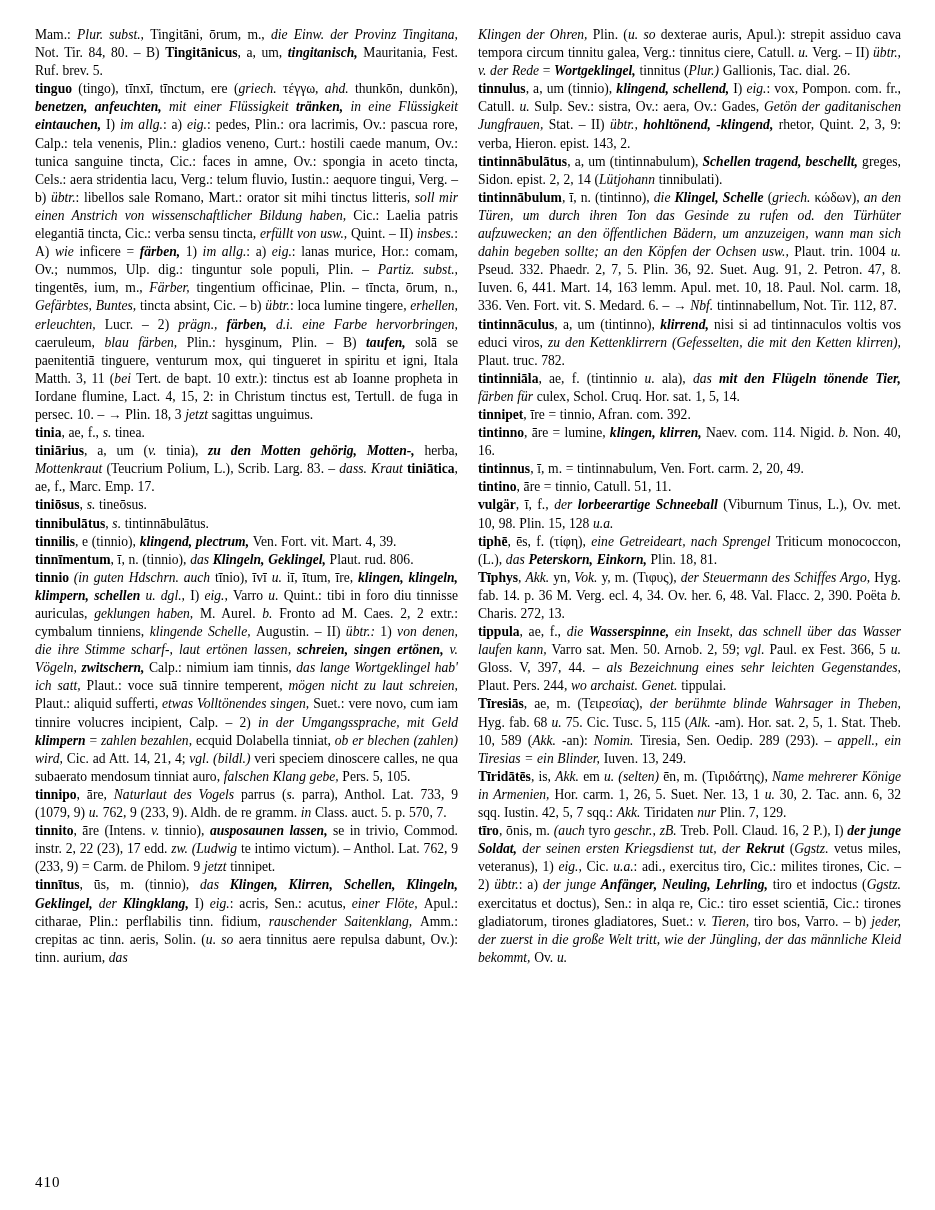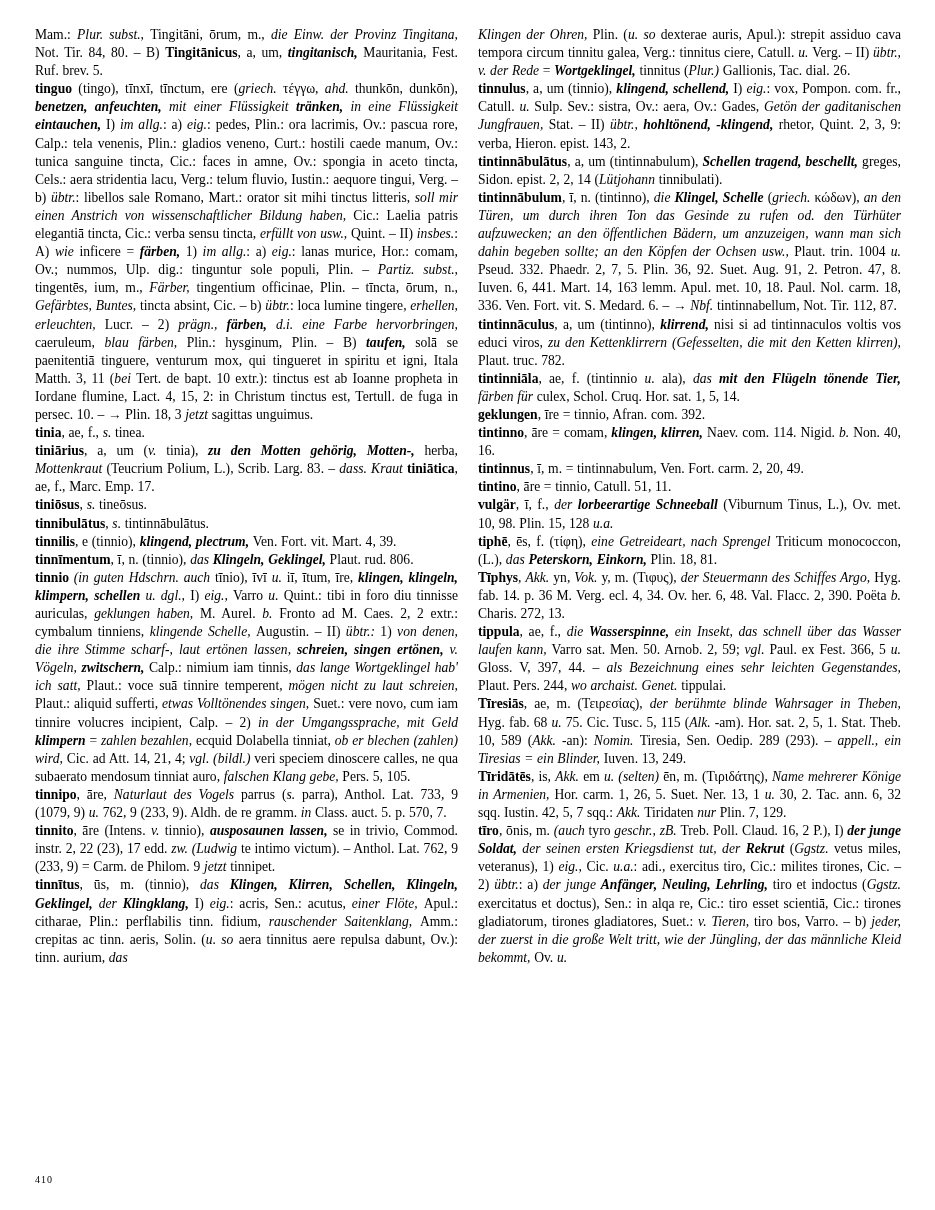--- a/index.html
+++ b/index.html
@@ -38,21 +38,21 @@
     word-spacing: 0.02em;
   }
   span.r { font-style: normal; font-weight: normal; }
   span.i { font-style: italic; }
   span.b { font-weight: 700; }
   span.bi { font-weight: 700; font-style: italic; }
   .page-number {
     position: absolute;
     left: 35px;
     top: 1174px;
-    font-size: 10px;
+    font-size: 15px;
     letter-spacing: 1px;
   }
 </style>
 </head>
 <body>
 
 <div class="page">
   <div class="columns">
     <div class="col" id="col-left">
         <p class="entry"><span class="r">Mam.: </span><span class="i">Plur. subst., </span><span class="r">Tingitāni, ōrum, m., </span><span class="i">die Einw. der Provinz Tingitana, </span><span class="r">Not. Tir. 84, 80. – B) </span><span class="b">Tingitānicus</span><span class="r">, a, um, </span><span class="bi">tingitanisch, </span><span class="r">Mauritania, Fest. Ruf. brev. 5.</span></p>
@@ -68,22 +68,22 @@
         <p class="entry"><span class="b">tinnito</span><span class="r">, āre (Intens. </span><span class="i">v. </span><span class="r">tinnio), </span><span class="bi">ausposaunen lassen, </span><span class="r">se in trivio, Commod. instr. 2, 22 (23), 17 edd. </span><span class="i">zw. (Ludwig </span><span class="r">te intimo victum). – Anthol. Lat. 762, 9 (233, 9) = Carm. de Philom. 9 </span><span class="i">jetzt </span><span class="r">tinnipet.</span></p>
         <p class="entry"><span class="b">tinnītus</span><span class="r">, ūs, m. (tinnio), </span><span class="i">das </span><span class="bi">Klingen, Klirren, Schellen, Klingeln, Geklingel, </span><span class="i">der </span><span class="bi">Klingklang, </span><span class="r">I) </span><span class="i">eig.</span><span class="r">: acris, Sen.: acutus, </span><span class="i">einer Flöte, </span><span class="r">Apul.: citharae, Plin.: perflabilis tinn. fidium, </span><span class="i">rauschender Saitenklang, </span><span class="r">Amm.: crepitas ac tinn. aeris, Solin. (</span><span class="i">u. so </span><span class="r">aera tinnitus aere repulsa dabunt, Ov.): tinn. aurium, </span><span class="i">das</span></p>
       </div>
     <div class="col" id="col-right">
         <p class="entry"><span class="i">Klingen der Ohren, </span><span class="r">Plin. (</span><span class="i">u. so </span><span class="r">dexterae auris, Apul.): strepit assiduo cava tempora circum tinnitu galea, Verg.: tinnitus ciere, Catull. </span><span class="i">u. </span><span class="r">Verg. – II) </span><span class="i">übtr., v. der Rede </span><span class="r">= </span><span class="bi">Wortgeklingel, </span><span class="r">tinnitus (</span><span class="i">Plur.) </span><span class="r">Gallionis, Tac. dial. 26.</span></p>
         <p class="entry"><span class="b">tinnulus</span><span class="r">, a, um (tinnio), </span><span class="bi">klingend, schellend, </span><span class="r">I) </span><span class="i">eig.</span><span class="r">: vox, Pompon. com. fr., Catull. </span><span class="i">u. </span><span class="r">Sulp. Sev.: sistra, Ov.: aera, Ov.: Gades, </span><span class="i">Getön der gaditanischen Jungfrauen, </span><span class="r">Stat. – II) </span><span class="i">übtr., </span><span class="bi">hohltönend, -klingend, </span><span class="r">rhetor, Quint. 2, 3, 9: verba, Hieron. epist. 143, 2.</span></p>
         <p class="entry"><span class="b">tintinnābulātus</span><span class="r">, a, um (tintinnabulum), </span><span class="bi">Schellen tragend, beschellt, </span><span class="r">greges, Sidon. epist. 2, 2, 14 (</span><span class="i">Lütjohann </span><span class="r">tinnibulati).</span></p>
         <p class="entry"><span class="b">tintinnābulum</span><span class="r">, ī, n. (tintinno), </span><span class="i">die </span><span class="bi">Klingel, Schelle </span><span class="r">(</span><span class="i">griech. </span><span class="r">κώδων), </span><span class="i">an den Türen, um durch ihren Ton das Gesinde zu rufen od. den Türhüter aufzuwecken; an den öffentlichen Bädern, um anzuzeigen, wann man sich dahin begeben sollte; an den Köpfen der Ochsen usw., </span><span class="r">Plaut. trin. 1004 </span><span class="i">u. </span><span class="r">Pseud. 332. Phaedr. 2, 7, 5. Plin. 36, 92. Suet. Aug. 91, 2. Petron. 47, 8. Iuven. 6, 441. Mart. 14, 163 lemm. Apul. met. 10, 18. Paul. Nol. carm. 18, 336. Ven. Fort. vit. S. Medard. 6. – → </span><span class="i">Nbf. </span><span class="r">tintinnabellum, Not. Tir. 112, 87.</span></p>
         <p class="entry"><span class="b">tintinnāculus</span><span class="r">, a, um (tintinno), </span><span class="bi">klirrend, </span><span class="r">nisi si ad tintinnaculos voltis vos educi viros, </span><span class="i">zu den Kettenklirrern (Gefesselten, die mit den Ketten klirren), </span><span class="r">Plaut. truc. 782.</span></p>
         <p class="entry"><span class="b">tintinniāla</span><span class="r">, ae, f. (tintinnio </span><span class="i">u. </span><span class="r">ala), </span><span class="i">das </span><span class="bi">mit den Flügeln tönende Tier, </span><span class="i">färben für </span><span class="r">culex, Schol. Cruq. Hor. sat. 1, 5, 14.</span></p>
-        <p class="entry"><span class="b">geklungen</span><span class="r">, īre = tinnio, Afran. com. 392.</span></p>
-        <p class="entry"><span class="b">tintinno</span><span class="r">, āre = comam, </span><span class="bi">klingen, klirren, </span><span class="r">Naev. com. 114. Nigid. </span><span class="i">b. </span><span class="r">Non. 40, 16.</span></p>
+        <p class="entry"><span class="b">tinnipet</span><span class="r">, īre = tinnio, Afran. com. 392.</span></p>
+        <p class="entry"><span class="b">tintinno</span><span class="r">, āre = lumine, </span><span class="bi">klingen, klirren, </span><span class="r">Naev. com. 114. Nigid. </span><span class="i">b. </span><span class="r">Non. 40, 16.</span></p>
         <p class="entry"><span class="b">tintinnus</span><span class="r">, ī, m. = tintinnabulum, Ven. Fort. carm. 2, 20, 49.</span></p>
         <p class="entry"><span class="b">tintino</span><span class="r">, āre = tinnio, Catull. 51, 11.</span></p>
         <p class="entry"><span class="b">vulgär</span><span class="r">, ī, f., </span><span class="i">der </span><span class="bi">lorbeerartige Schneeball </span><span class="r">(Viburnum Tinus, L.), Ov. met. 10, 98. Plin. 15, 128 </span><span class="i">u.a.</span></p>
         <p class="entry"><span class="b">tiphē</span><span class="r">, ēs, f. (τίφη), </span><span class="i">eine Getreideart, nach Sprengel </span><span class="r">Triticum monococcon, (L.), </span><span class="i">das </span><span class="bi">Peterskorn, Einkorn, </span><span class="r">Plin. 18, 81.</span></p>
         <p class="entry"><span class="b">Tīphys</span><span class="r">, </span><span class="i">Akk. </span><span class="r">yn, </span><span class="i">Vok. </span><span class="r">y, m. (Τιφυς), </span><span class="i">der Steuermann des Schiffes Argo, </span><span class="r">Hyg. fab. 14. p. 36 M. Verg. ecl. 4, 34. Ov. her. 6, 48. Val. Flacc. 2, 390. Poëta </span><span class="i">b. </span><span class="r">Charis. 272, 13.</span></p>
         <p class="entry"><span class="b">tippula</span><span class="r">, ae, f., </span><span class="i">die </span><span class="bi">Wasserspinne, </span><span class="i">ein Insekt, das schnell über das Wasser laufen kann, </span><span class="r">Varro sat. Men. 50. Arnob. 2, 59; </span><span class="i">vgl. </span><span class="r">Paul. ex Fest. 366, 5 </span><span class="i">u. </span><span class="r">Gloss. V, 397, 44. – </span><span class="i">als Bezeichnung eines sehr leichten Gegenstandes, </span><span class="r">Plaut. Pers. 244, </span><span class="i">wo archaist. Genet. </span><span class="r">tippulai.</span></p>
         <p class="entry"><span class="b">Tīresiās</span><span class="r">, ae, m. (Τειρεσίας), </span><span class="i">der berühmte blinde Wahrsager in Theben, </span><span class="r">Hyg. fab. 68 </span><span class="i">u. </span><span class="r">75. Cic. Tusc. 5, 115 (</span><span class="i">Alk. </span><span class="r">-am). Hor. sat. 2, 5, 1. Stat. Theb. 10, 589 (</span><span class="i">Akk. </span><span class="r">-an): </span><span class="i">Nomin. </span><span class="r">Tiresia, Sen. Oedip. 289 (293). – </span><span class="i">appell., ein Tiresias = ein Blinder, </span><span class="r">Iuven. 13, 249.</span></p>
         <p class="entry"><span class="b">Tīridātēs</span><span class="r">, is, </span><span class="i">Akk. </span><span class="r">em </span><span class="i">u. (selten) </span><span class="r">ēn, m. (Τιριδάτης), </span><span class="i">Name mehrerer Könige in Armenien, </span><span class="r">Hor. carm. 1, 26, 5. Suet. Ner. 13, 1 </span><span class="i">u. </span><span class="r">30, 2. Tac. ann. 6, 32 sqq. Iustin. 42, 5, 7 sqq.: </span><span class="i">Akk. </span><span class="r">Tiridaten </span><span class="i">nur </span><span class="r">Plin. 7, 129.</span></p>
         <p class="entry"><span class="b">tīro</span><span class="r">, ōnis, m. </span><span class="i">(auch </span><span class="r">tyro </span><span class="i">geschr., zB. </span><span class="r">Treb. Poll. Claud. 16, 2 P.), I) </span><span class="bi">der junge Soldat, </span><span class="i">der seinen ersten Kriegsdienst tut, der </span><span class="bi">Rekrut </span><span class="r">(</span><span class="i">Ggstz. </span><span class="r">vetus miles, veteranus), 1) </span><span class="i">eig., </span><span class="r">Cic. </span><span class="i">u.a.</span><span class="r">: adi., exercitus tiro, Cic.: milites tirones, Cic. – 2) </span><span class="i">übtr.</span><span class="r">: a) </span><span class="i">der junge </span><span class="bi">Anfänger, Neuling, Lehrling, </span><span class="r">tiro et indoctus (</span><span class="i">Ggstz. </span><span class="r">exercitatus et doctus), Sen.: in alqa re, Cic.: tiro esset scientiā, Cic.: tirones gladiatorum, tirones gladiatores, Suet.: </span><span class="i">v. Tieren, </span><span class="r">tiro bos, Varro. – b) </span><span class="i">jeder, der zuerst in die große Welt tritt, wie der Jüngling, der das männliche Kleid bekommt, </span><span class="r">Ov. </span><span class="i">u.</span></p>
       </div>

